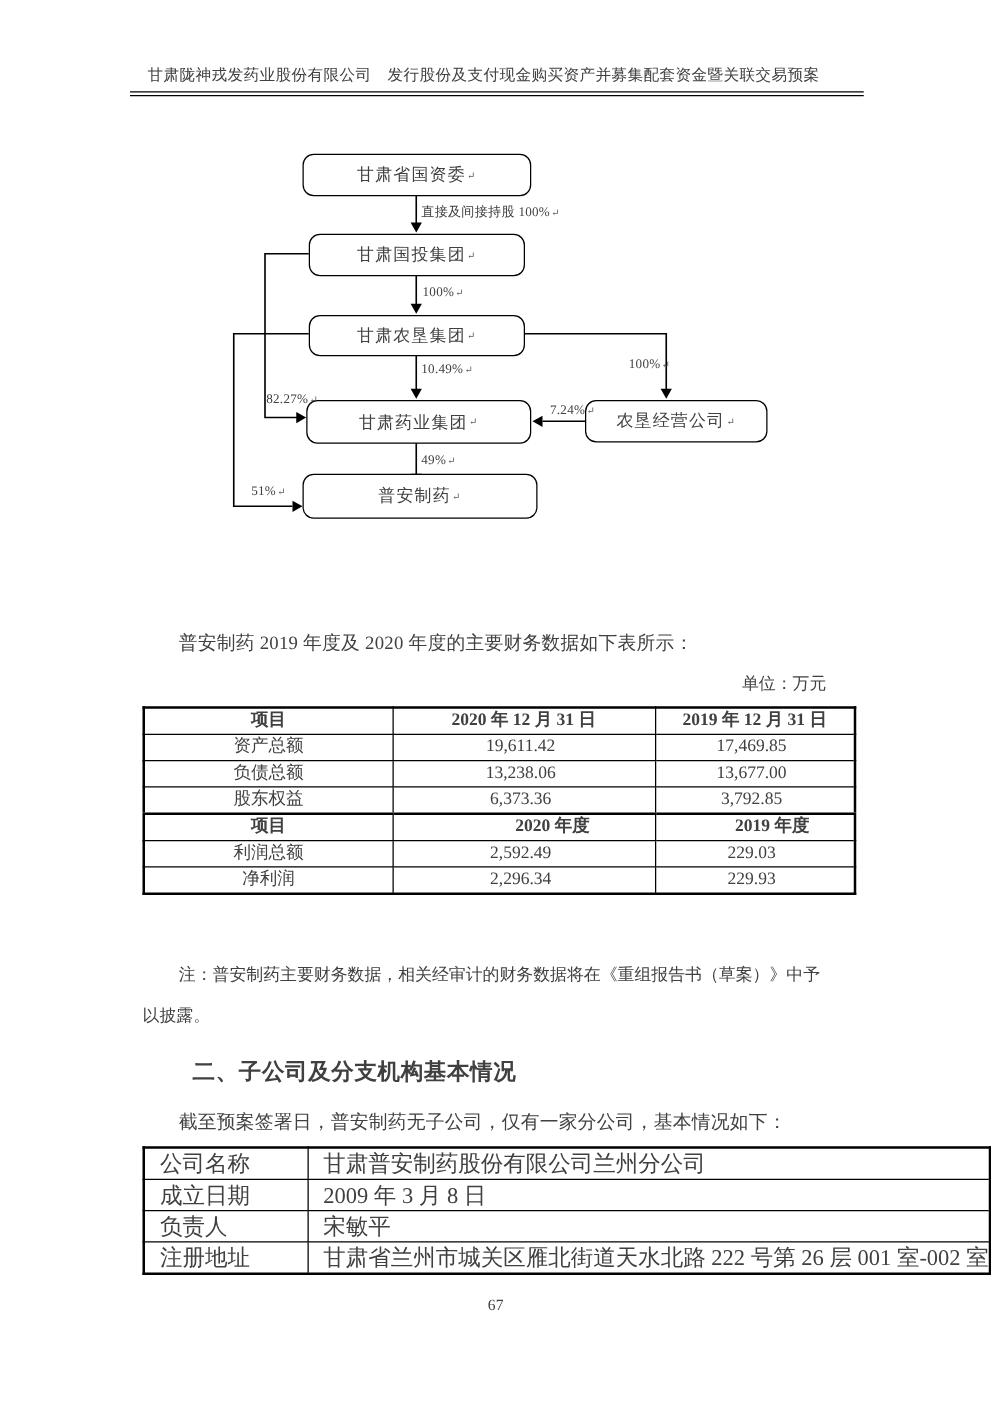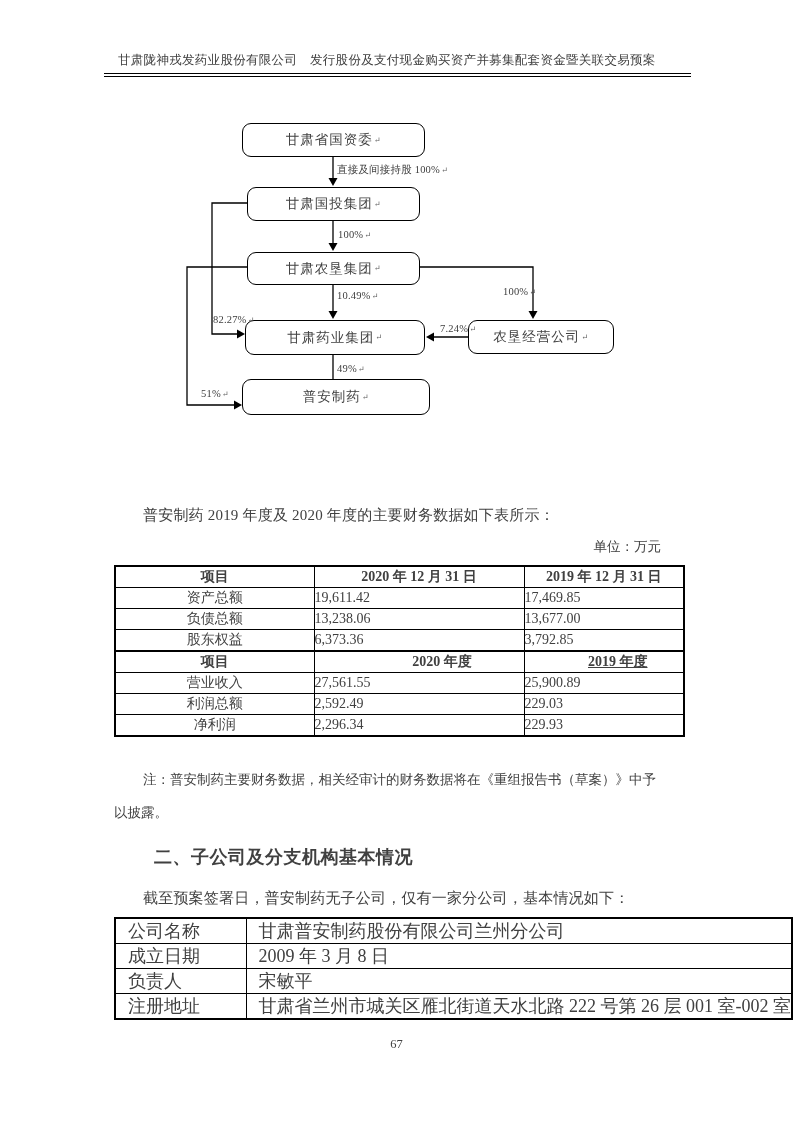--- a/index.html
+++ b/index.html
@@ -27,25 +27,25 @@
     text-indent:29px;letter-spacing:.2px;}
   .para1{top:506px;}
   .unit{position:absolute;left:114px;top:538px;width:569px;text-align:right;
     padding-right:22px;font-size:13.5px;box-sizing:border-box;}
 
   
   .t1{position:absolute;left:114px;top:565px;border-collapse:collapse;table-layout:fixed;
     border:2px solid #000;font-size:14px;}
   .t1 td{border:1px solid #000;height:20px;line-height:20px;padding:0;overflow:hidden;}
   .t1 td.c1{text-align:center;}
-  .t1 td.num{text-align:left;padding-right:5px;}
+  .t1 td.num{text-align:center;padding-right:5px;}
   .t1 tr.hdr td{font-weight:bold;text-align:center;}
   .t1 tr.hdr2 td{border-top:2px solid #000;}
   .t1 tr.hdr2 td:nth-child(2) span{display:inline-block;transform:translateX(23px);}
-  .t1 tr.hdr2 td:nth-child(3) span{display:inline-block;transform:translateX(14px);text-decoration:underline;}
+  .t1 tr.hdr2 td:nth-child(3) span{display:inline-block;transform:translateX(14px);}
 
   
   .note{position:absolute;left:114px;top:763px;width:578px;font-size:13.5px;line-height:33px;}
   .note .l1{text-indent:29px;}
 
   .h2{position:absolute;left:114px;top:845px;width:600px;padding-left:40px;
     font-family:"Liberation Sans","DejaVu Sans",sans-serif;
     font-size:18px;font-weight:bold;letter-spacing:.5px;box-sizing:border-box;}
   .para2{top:889px;}
 
@@ -154,25 +154,20 @@
       <td class="c1">股东权益</td>
       <td class="num">6,373.36</td>
       <td class="num">3,792.85</td>
     </tr>
     <tr class="hdr hdr2">
       <td>项目</td>
       <td><span>2020 年度</span></td>
       <td><span>2019 年度</span></td>
     </tr>
     <tr>
-      <td class="c1">营业收入</td>
-      <td class="num">27,561.55</td>
-      <td class="num">25,900.89</td>
-    </tr>
-    <tr>
       <td class="c1">利润总额</td>
       <td class="num">2,592.49</td>
       <td class="num">229.03</td>
     </tr>
     <tr>
       <td class="c1">净利润</td>
       <td class="num">2,296.34</td>
       <td class="num">229.93</td>
     </tr>
   </tbody>

